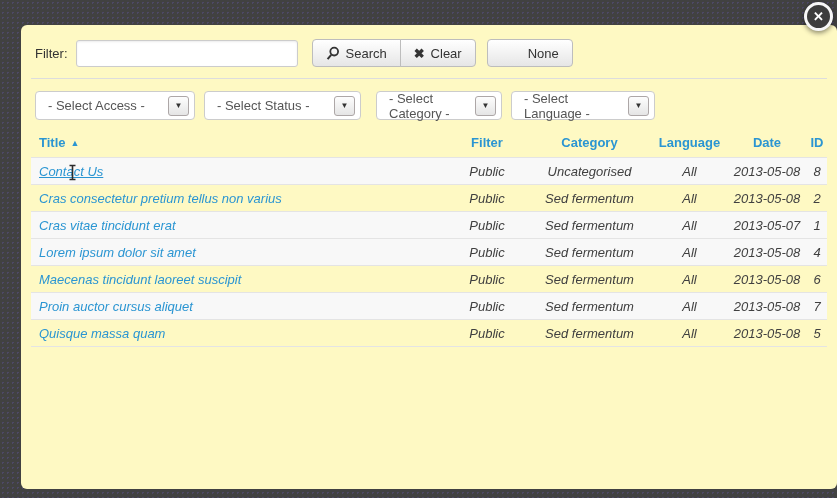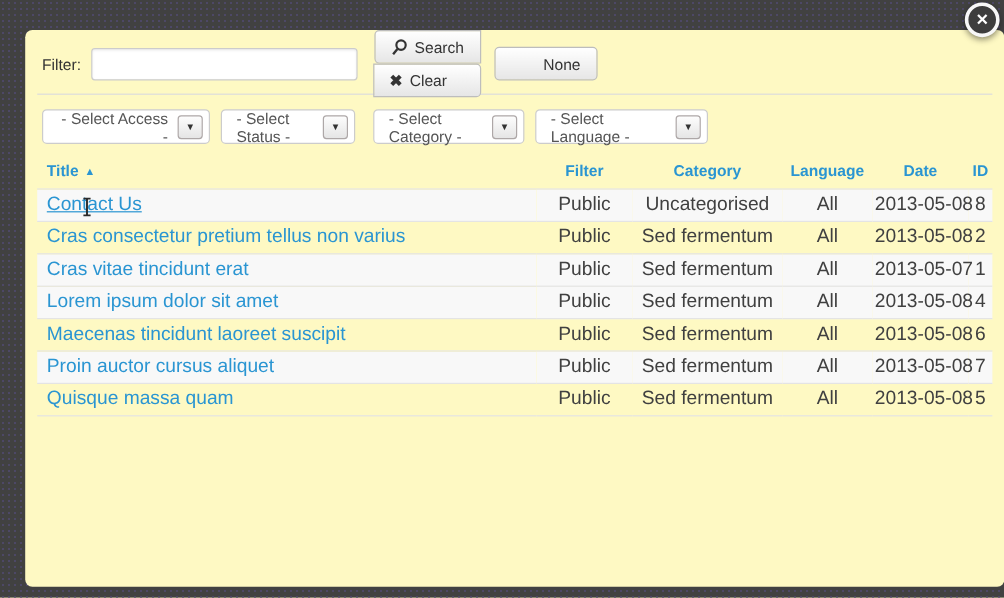--- a/index.html
+++ b/index.html
@@ -52,42 +52,42 @@
     height: 28px; padding: 0 13px;
     display: inline-flex; align-items: center; gap: 6px;
     font-family: "Liberation Sans", sans-serif;
     font-size: 13px; color: #333;
     background: linear-gradient(#ffffff, #e6e6e6);
     border: 1px solid #bdbdbd;
     border-radius: 4px;
     cursor: pointer;
     white-space: nowrap;
   }
-  .btn-group { display: inline-flex; margin-left: 14px; flex-direction: column; }
+  .btn-group { display: inline-flex; margin-left: 14px; }
   .btn-group .btn:first-child { border-radius: 4px 0 0 4px; }
   .btn-group .btn:last-child  { border-radius: 0 4px 4px 0; margin-left: -1px; }
   .btn-none { margin-left: 11px; padding-left: 40px; }
   .icon-x { font-size: 13px; font-weight: bold; line-height: 1; }
   .icon-mag svg { display: block; }
 
   .separator { border-top: 1px solid #ddd; margin: 11px 0 12px 0; }
 
   
   .selects-row { display: flex; gap: 9px; margin-left: 4px; }
   .select-box {
     height: 29px;
     border: 1px solid #ccc; border-radius: 4px;
     background: #fff;
     display: flex; align-items: center; justify-content: space-between;
     padding: 0 5px 0 12px;
     font-size: 13px; color: #555;
     cursor: pointer;
   }
-  .select-box:nth-child(1) { width: 140px; text-align: right; }
-  .select-box:nth-child(2) { width: 112px; margin-right: 6px; }
+  .select-box:nth-child(1) { width: 160px; }
+  .select-box:nth-child(2) { width: 157px; margin-right: 6px; }
   .select-box:nth-child(3) { width: 126px; }
   .select-box:nth-child(4) { width: 144px; }
   .select-caret {
     width: 21px; height: 20px; margin-left: 8px;
     border: 1px solid #ada7a7; border-radius: 3px;
     background: linear-gradient(#fdfdfd, #e5e5e5);
     display: flex; align-items: center; justify-content: center;
     font-size: 8px; color: #333; flex: none;
   }
 
@@ -95,24 +95,25 @@
   table.results { width: 100%; border-collapse: collapse; table-layout: fixed; margin-top: 10px; }
   col.c-access { width: 80px; } col.c-category { width: 125px; }
   col.c-language { width: 75px; } col.c-date { width: 80px; } col.c-id { width: 20px; }
   .results th {
     color: #2a95d2; font-size: 13px; font-weight: bold;
     padding: 5px 2px 7px 2px; text-align: center; white-space: nowrap; cursor: pointer;
   }
   .results th.col-title { text-align: left; padding-left: 8px; }
   .sort-caret { font-size: 9px; margin-left: 5px; vertical-align: 1px; }
   .results td {
-    font-size: 16px; color: #404040;
+    font-size: 13px; color: #404040;
     height: 27px; padding: 0 2px;
     text-align: center; white-space: nowrap;
     border-top: 1px solid #e4e4e4;
+    font-style: italic;
   }
   .results tbody tr:last-child td { border-bottom: 1px solid #e4e4e4; }
   .results td.col-title { text-align: left; padding-left: 8px; position: relative; }
   .results tr.striped { background: #f8f8f8; }
   a.title-link { color: #2a95d2; text-decoration: none; cursor: pointer; }
   tr.hovered a.title-link { text-decoration: underline; }
   .ibeam { position: absolute; left: 36px; top: 6px; display: none; }
   tr.hovered .ibeam { display: block; }
 </style>
 </head>

